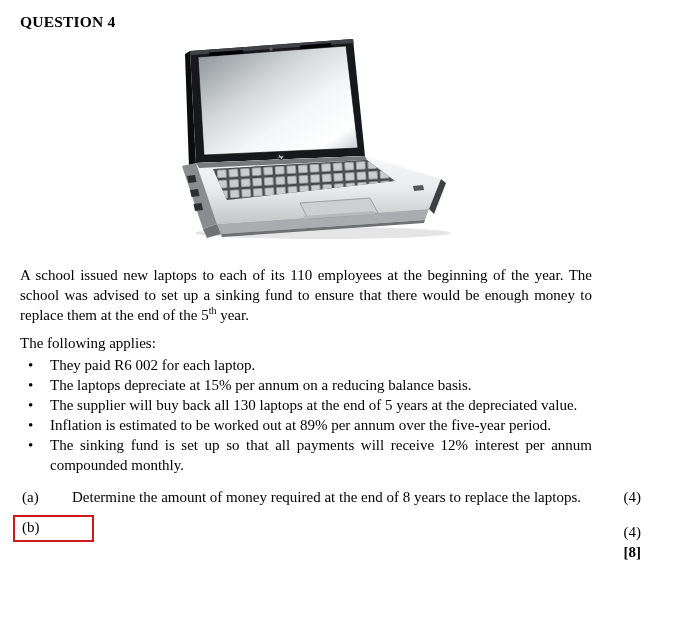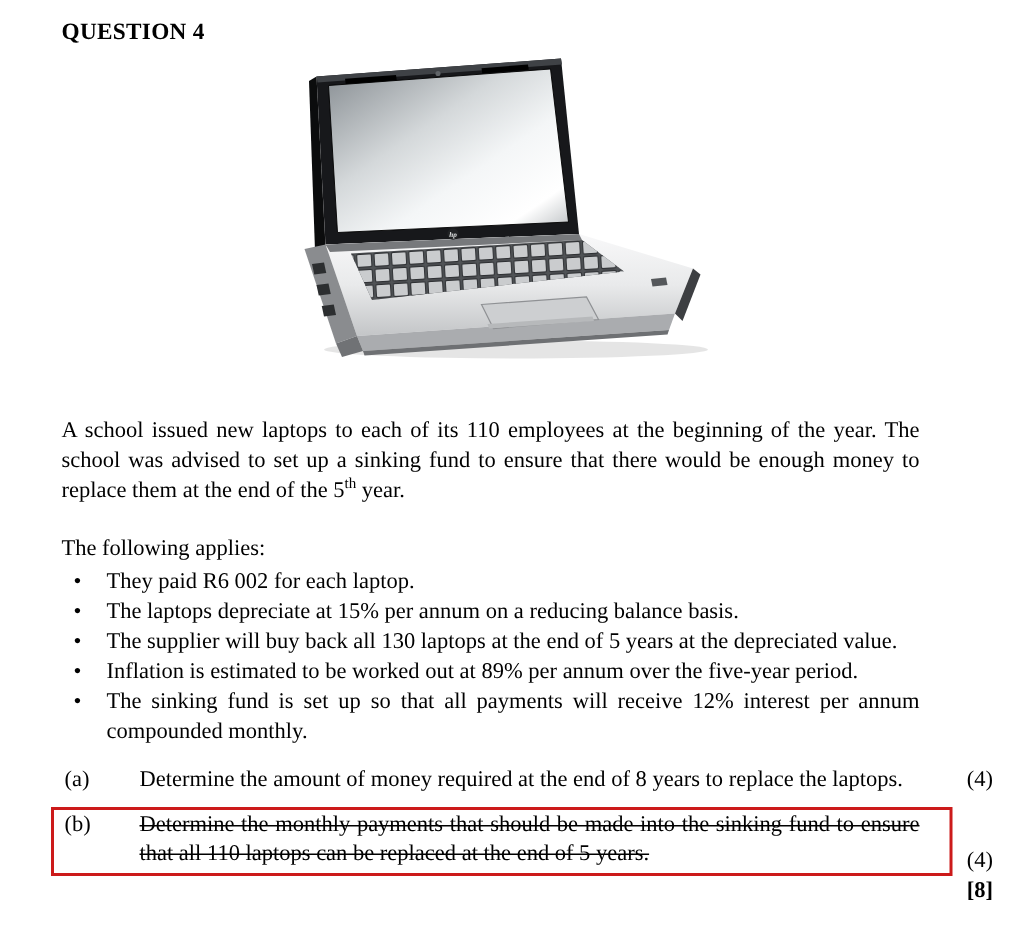--- a/index.html
+++ b/index.html
@@ -6,31 +6,31 @@
   html,body { background:#ffffff; }
   .page {
     position:relative;
     width:673px; height:634px;
     background:#ffffff;
     color:#000000;
     font-family:"Liberation Serif", serif;
     font-size:15px; line-height:20px;
     overflow:hidden;
   }
-  .content { padding:12px 22px 0 41px; }
+  .content { padding:12px 22px 0 20px; }
 
   .title { font-size:15.5px; font-weight:bold; letter-spacing:0.2px; }
 
   .figure { width:280px; height:207px; margin:4px 0 0 153px; }
   .caption { font-size:14px; line-height:19px; margin-left:234px; white-space:nowrap; }
 
-  .intro { width:572px; margin-top:34px; text-align:justify; }
+  .intro { width:572px; margin-top:22px; text-align:justify; }
   sup { font-size:10px; line-height:0; vertical-align:super; }
 
-  .applies { width:572px; margin-top:19px; }
+  .applies { width:572px; margin-top:8px; }
 
   .bullets { margin-top:2px; }
   .bullet-row { display:flex; width:572px; }
   .bullet-dot { flex:none; width:30px; padding-left:8px; }
   .bullet-text { flex:1; text-align:justify; }
 
   .q-row { display:flex; width:621px; align-items:stretch; }
   .q-row.qa { margin-top:12px; }
   .q-row.qb { margin-top:8px; }
   .q-body { display:flex; flex:none; width:572px; }
@@ -136,21 +136,20 @@
       <div class="q-body">
         <span class="q-label">(a)</span>
         <span class="q-text">Determine the amount of money required at the end of 8 years to replace the laptops.</span>
       </div>
       <span class="q-marks">(4)</span>
     </div>
 
     <div class="q-row qb">
       <div class="q-body red-box" style="border-color: rgb(204, 26, 26);">
         <span class="q-label">(b)</span>
-        <span class="q-text struck">Determine the monthly payments that should be made into the sinking fund to ensure that all 110 laptops can be replaced at the end of 5 years.</span>
       </div>
       <span class="q-marks">(4)</span>
     </div>
 
     <div class="total-row">[8]</div>
 
   </div>
 </div>
 
 </body></html>

